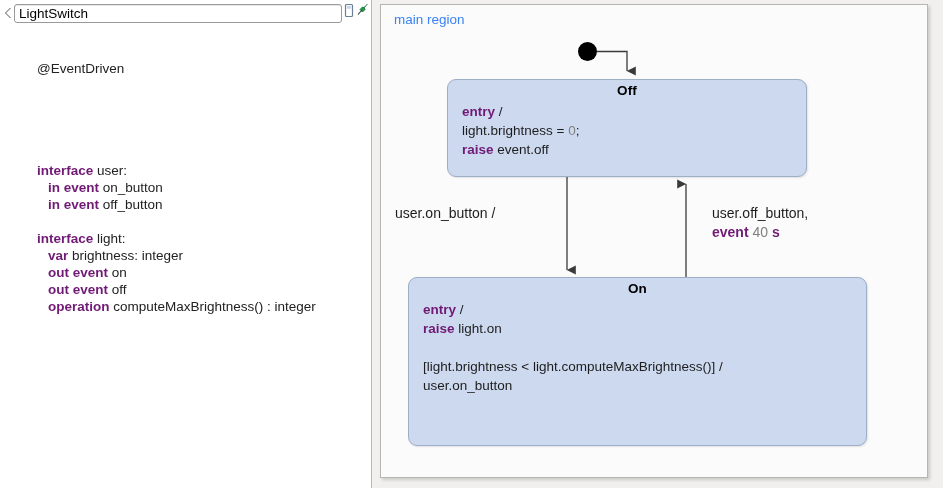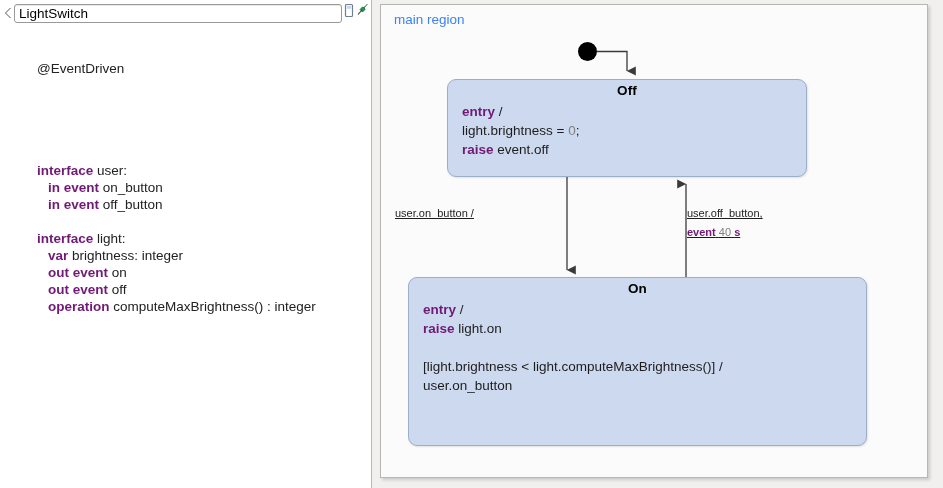--- a/index.html
+++ b/index.html
@@ -179,28 +179,27 @@
   #connectors {
     position: absolute;
     left: 0; top: 0;
     width: 546px;
     height: 472px;
     pointer-events: none;
   }
 
   .edge-label {
     position: absolute;
-    font-size: 11px;
+    font-size: 14px;
     line-height: 19px;
     color: #1d1d1d;
     white-space: pre;
-    text-decoration: underline;
   }
   #label-on-transition { left: 14px; top: 199px; }
-  #label-off-transition { left: 306px; top: 199px; }
+  #label-off-transition { left: 331px; top: 199px; }
 </style>
 </head>
 <body>
 
 <div id="app">
 
   <div id="left-panel">
 
     <div id="name-row">
       <span class="collapse-arrow">

